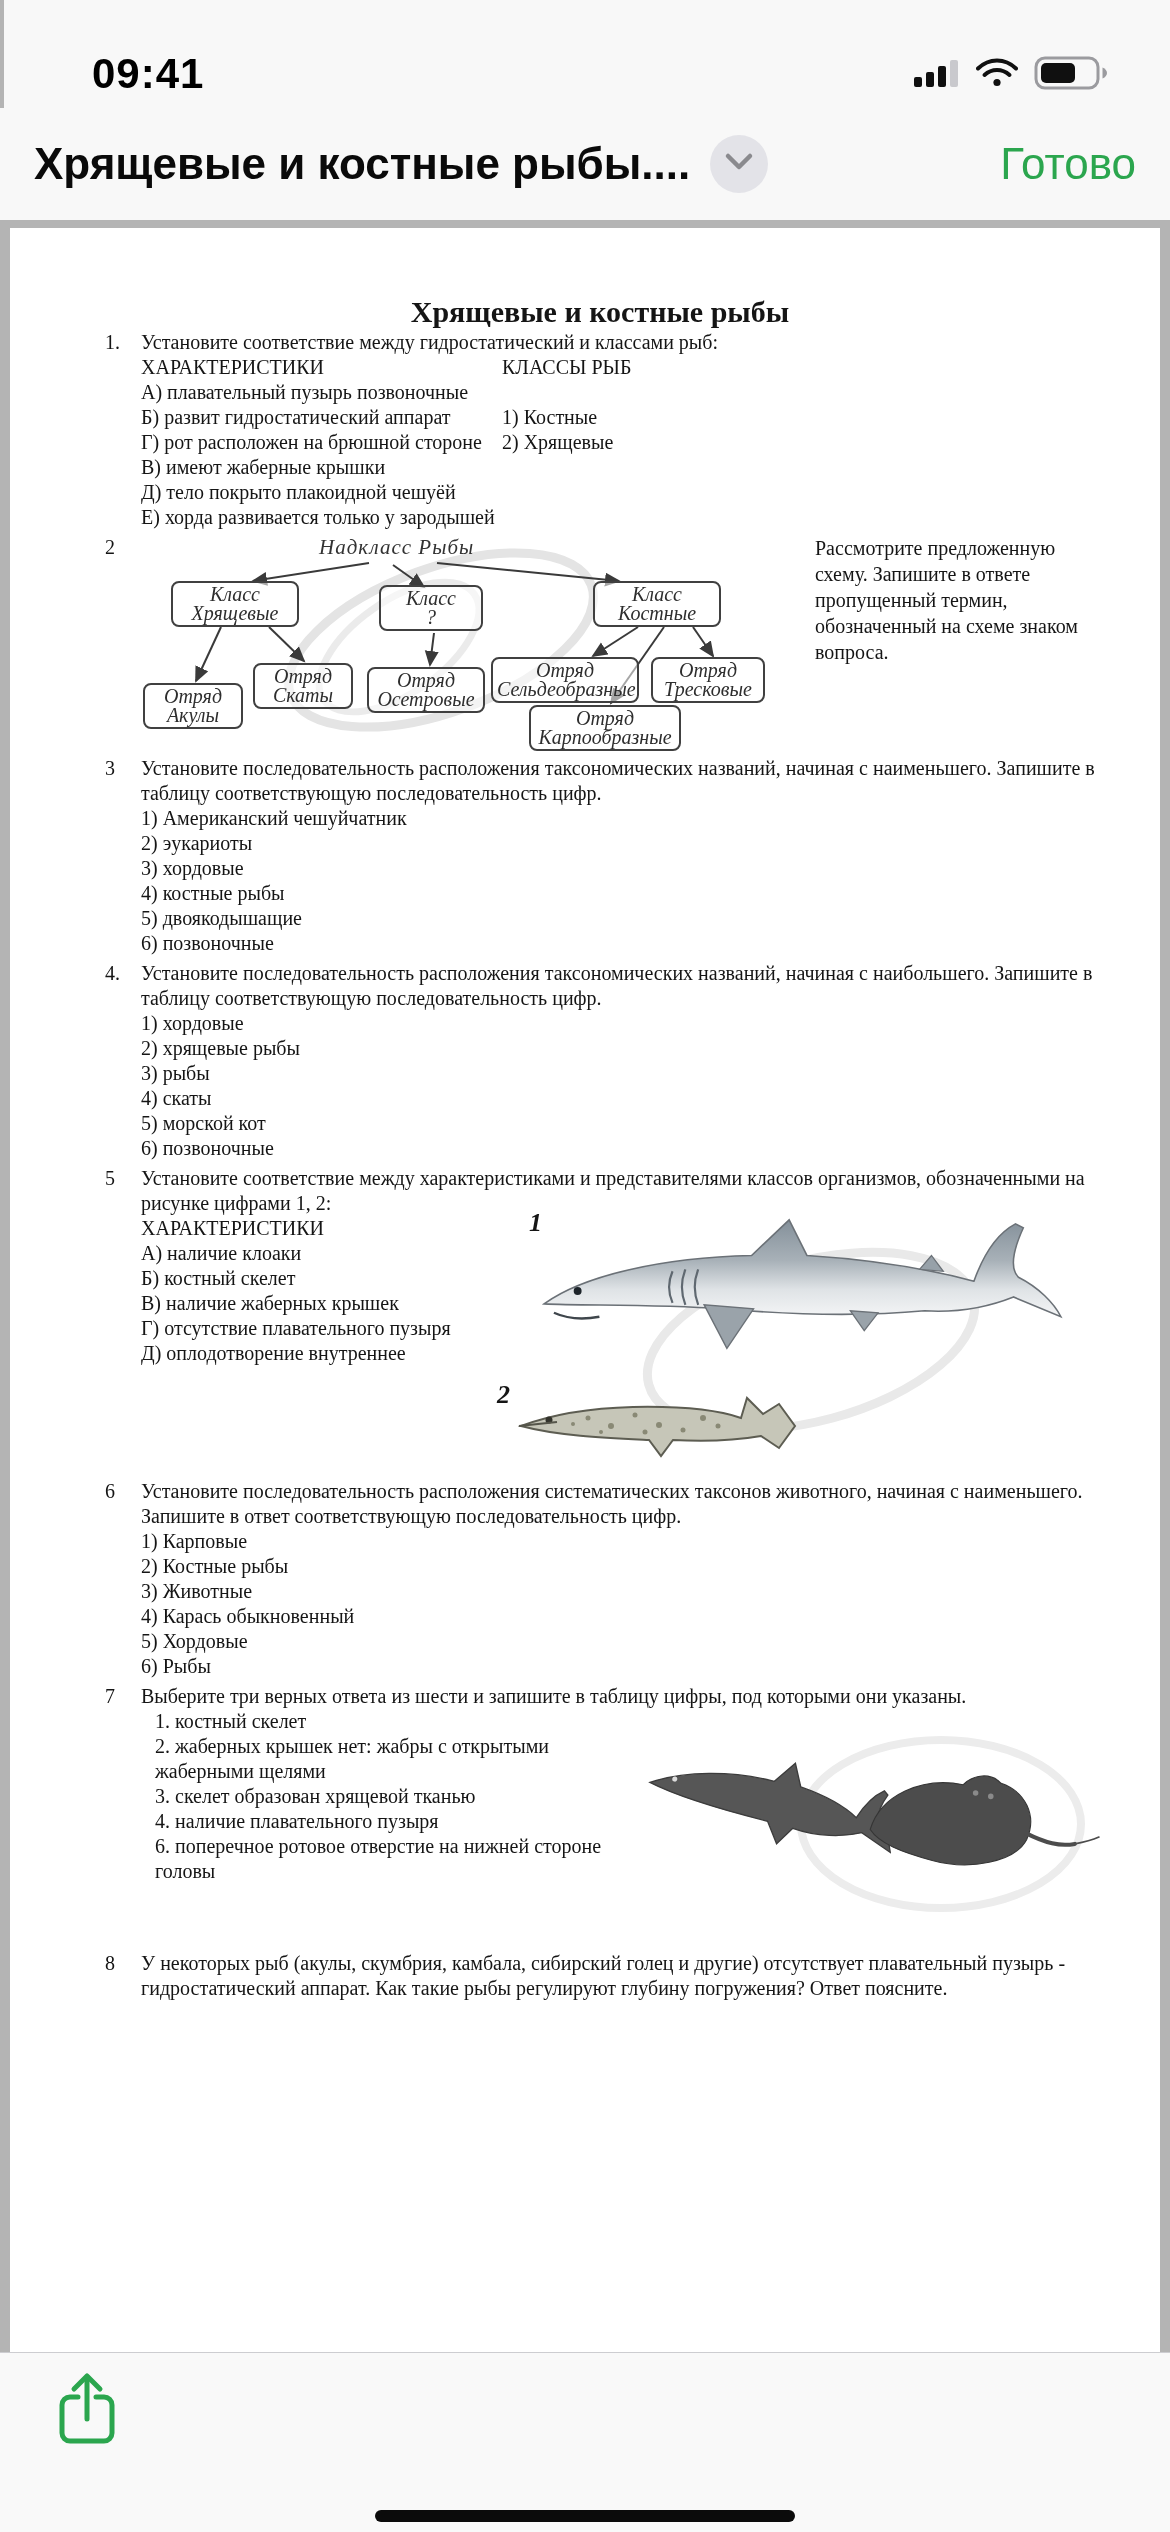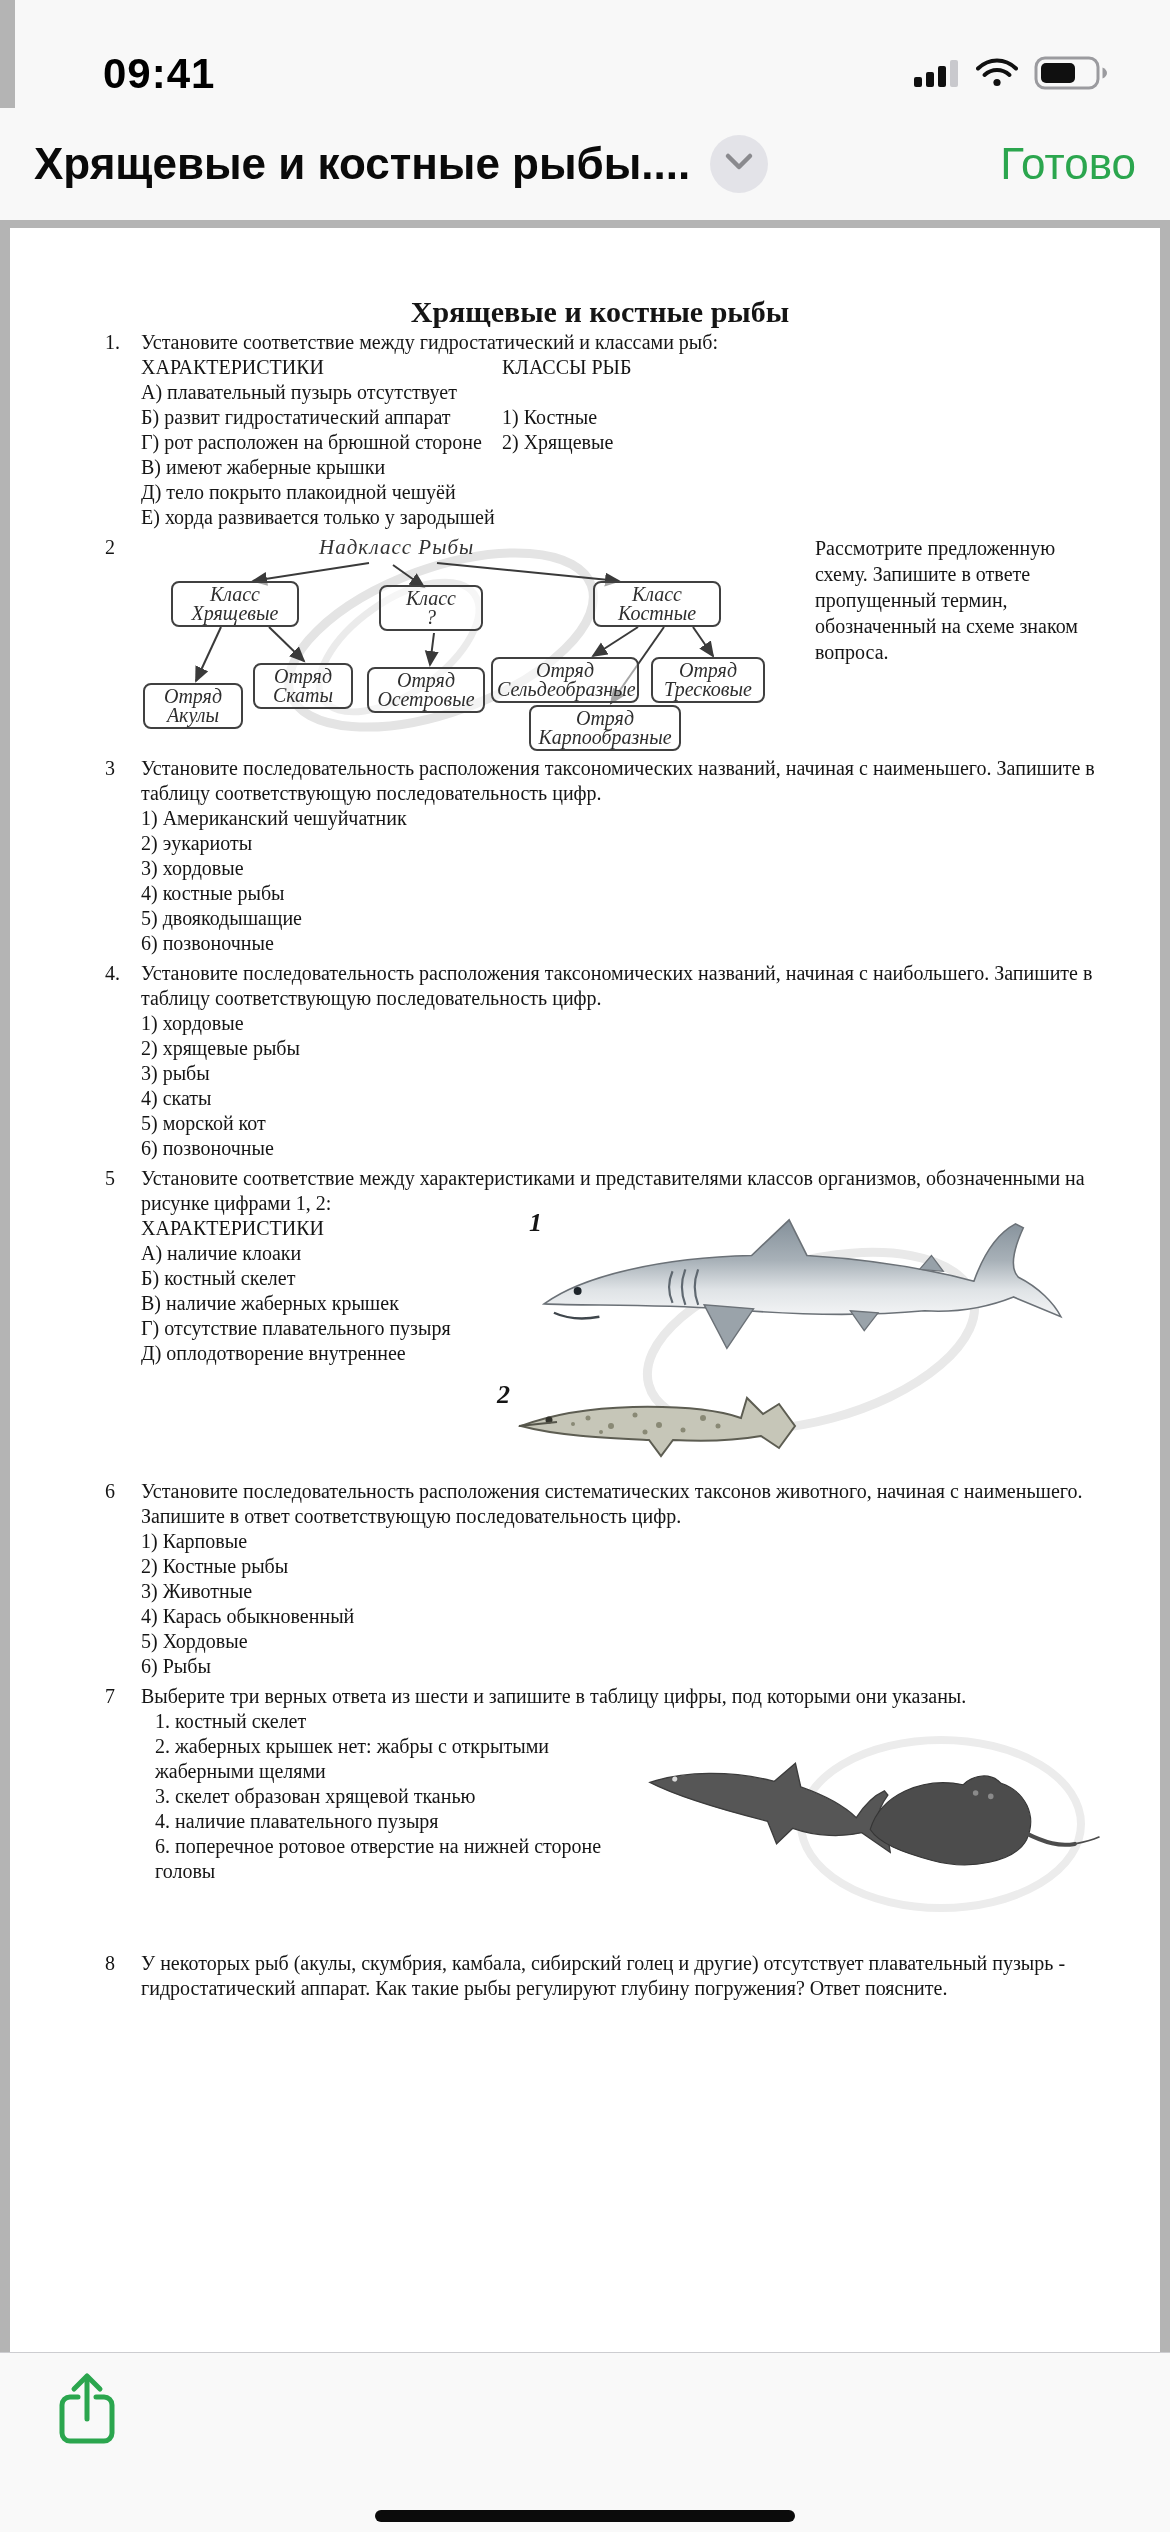--- a/index.html
+++ b/index.html
@@ -1,20 +1,20 @@
 <!DOCTYPE html>
 <html><head>
 <meta charset="utf-8">
 <style>
   *{margin:0;padding:0;box-sizing:border-box}
   html,body{width:1170px;background:#000}
   .phone{position:relative;width:1170px;height:2532px;background:#b4b4b4;overflow:hidden;
          font-family:"Liberation Sans",sans-serif;--green:#2ba64e}
   
-  .statusbar{position:absolute;top:0;left:15px;right:0;height:108px;background:#f8f8f8;
+  .statusbar{position:absolute;top:0;left:4px;right:0;height:108px;background:#f8f8f8;
              display:flex;align-items:flex-end;justify-content:space-between;padding:0 62px 10px 88px}
   .time{font-size:42px;font-weight:700;color:#000;letter-spacing:1px}
   .sticons{display:flex;align-items:center;gap:16px;padding-bottom:4px}
   
   .navbar{position:absolute;top:108px;left:0;right:0;height:112px;background:#f8f8f8;
           display:flex;align-items:center;padding:0 34px}
   .nav-title{font-size:44px;font-weight:700;color:#0a0a0a;white-space:nowrap;overflow:hidden;max-width:660px}
   .chev-btn{width:58px;height:58px;border-radius:50%;background:#e3e3e8;display:flex;align-items:center;
             justify-content:center;margin-left:20px;flex:0 0 auto}
   .done{margin-left:auto;font-size:44px;font-weight:500;color:var(--green)}
@@ -122,21 +122,21 @@
 
       <div class="doc-title">Хрящевые и костные рыбы</div>
 
       <div class="q">
         <div class="qnum">1.</div>
         <div class="qbody">
           <div class="line">Установите соответствие между гидростатический и классами рыб:</div>
           <div class="q1-cols">
             <div class="q1-left">
               <div class="line">ХАРАКТЕРИСТИКИ</div>
-              <div class="line">А) плавательный пузырь отсутствует</div>
+              <div class="line">А) плавательный пузырь позвоночные</div>
               <div class="line">Б) развит гидростатический аппарат</div>
               <div class="line">Г) рот расположен на брюшной стороне</div>
               <div class="line">В) имеют жаберные крышки</div>
               <div class="line">Д) тело покрыто плакоидной чешуёй</div>
               <div class="line">Е) хорда развивается только у зародышей</div>
             </div>
             <div class="q1-right">
               <div class="line">КЛАССЫ РЫБ</div>
               <div class="q1-classes">
                 <div class="line">1) Костные</div>

